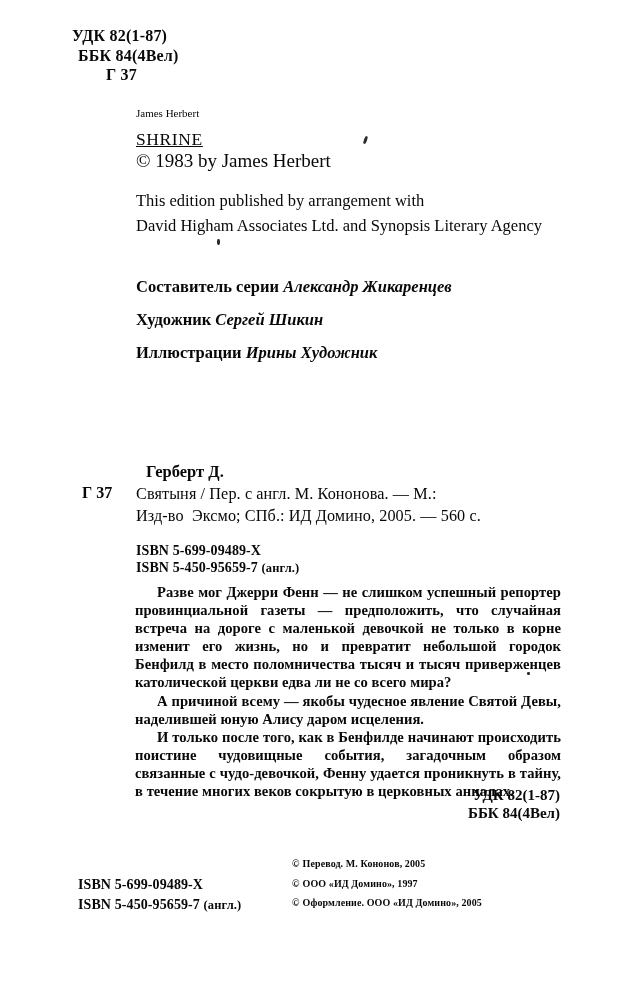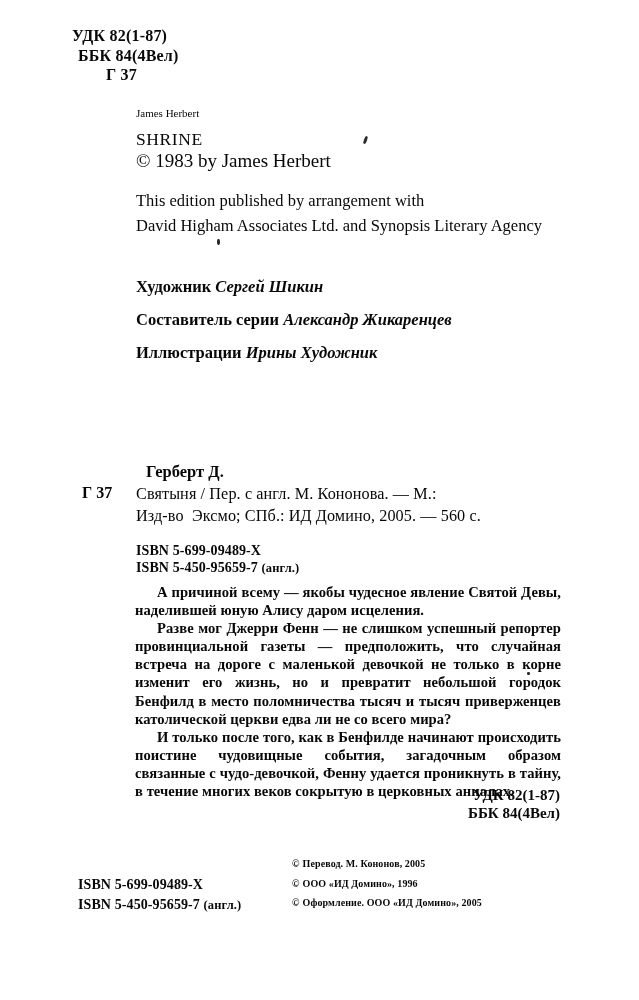--- a/index.html
+++ b/index.html
@@ -45,21 +45,21 @@
   #classification-block .cls-code { margin-left: 36px; }
 
   
   #original-edition-block {
     left: 136px;
     top: 102px;
     font-size: 16.5px;
     line-height: 22px;
   }
   #original-edition-block .oe-author { font-size: 11px; }
-  #original-edition-block .oe-title  { font-size: 17.5px; letter-spacing: 0.6px; margin-top: 4px; }
+  #original-edition-block .oe-title  { font-size: 17.5px; letter-spacing: 0.6px; margin-top: 4px; text-decoration: underline; }
   #original-edition-block .oe-copy   { font-size: 19px; }
 
   #rights-block {
     left: 136px;
     top: 188px;
     font-size: 16.5px;
     line-height: 25px;
   }
 
   
@@ -193,26 +193,26 @@
     <div class="oe-copy">© 1983 by James Herbert</div>
   </div>
 
   <div class="blk" id="rights-block">
     <div>This edition published by arrangement with</div>
     <div>David Higham Associates Ltd. and Synopsis Literary Agency</div>
   </div>
 
   <div class="blk" id="credits-block">
     <div>
+      <span>Составитель серии</span>
+      <span class="cr-name">Александр Жикаренцев</span>
+    </div>
+    <div>
       <span>Художник</span>
       <span class="cr-name">Сергей Шикин</span>
-    </div>
-    <div>
-      <span>Составитель серии</span>
-      <span class="cr-name">Александр Жикаренцев</span>
     </div>
     <div>
       <span>Иллюстрации</span>
       <span class="cr-name">Ирины Художник</span>
     </div>
   </div>
 
   <div class="blk" id="biblio-record">
     <div class="bib-author">Герберт Д.</div>
     <div class="bib-body">
@@ -226,22 +226,22 @@
 
   <div class="blk" id="isbn-block-main">
     <div>ISBN 5-699-09489-X</div>
     <div>
       <span>ISBN 5-450-95659-7</span>
       <span class="isbn-lang">(англ.)</span>
     </div>
   </div>
 
   <div class="blk" id="annotation-block">
+    <p>Разве мог Джерри Фенн — не слишком успешный репортер провинциальной газеты — предположить, что случайная встреча на дороге с маленькой девочкой не только в корне изменит его жизнь, но и превратит небольшой городок Бенфилд в место поломничества тысяч и тысяч приверженцев католической церкви едва ли не со всего мира?</p>
     <p>А причиной всему — якобы чудесное явление Святой Девы, наделившей юную Алису даром исцеления.</p>
-    <p>Разве мог Джерри Фенн — не слишком успешный репортер провинциальной газеты — предположить, что случайная встреча на дороге с маленькой девочкой не только в корне изменит его жизнь, но и превратит небольшой городок Бенфилд в место поломничества тысяч и тысяч приверженцев католической церкви едва ли не со всего мира?</p>
     <p>И только после того, как в Бенфилде начинают происходить поистине чудовищные события, загадочным образом связанные с чудо-девочкой, Фенну удается проникнуть в тайну, в течение многих веков сокрытую в церковных анналах.</p>
   </div>
 
   <div class="blk" id="classification-bottom">
     <div>УДК 82(1-87)</div>
     <div>ББК 84(4Вел)</div>
   </div>
 
   <div class="blk" id="isbn-block-bottom">
     <div>ISBN 5-699-09489-X</div>
@@ -249,21 +249,21 @@
       <span>ISBN 5-450-95659-7</span>
       <span class="isbn-lang">(англ.)</span>
     </div>
   </div>
 
   <div class="blk" id="copyright-block">
     <div>
       <span class="cp-mark">©</span><span>Перевод. М. Кононов, 2005</span>
     </div>
     <div>
-      <span class="cp-mark">©</span><span>ООО «ИД Домино», 1996</span>
+      <span class="cp-mark">©</span><span>ООО «ИД Домино», 1997</span>
     </div>
     <div>
       <span class="cp-mark">©</span><span>Оформление. ООО «ИД Домино», 2005</span>
     </div>
   </div>
 
   <div class="speck" id="speck-shrine"></div>
   <div class="speck" id="speck-rights"></div>
   <div class="speck" id="speck-annotation"></div>
 

